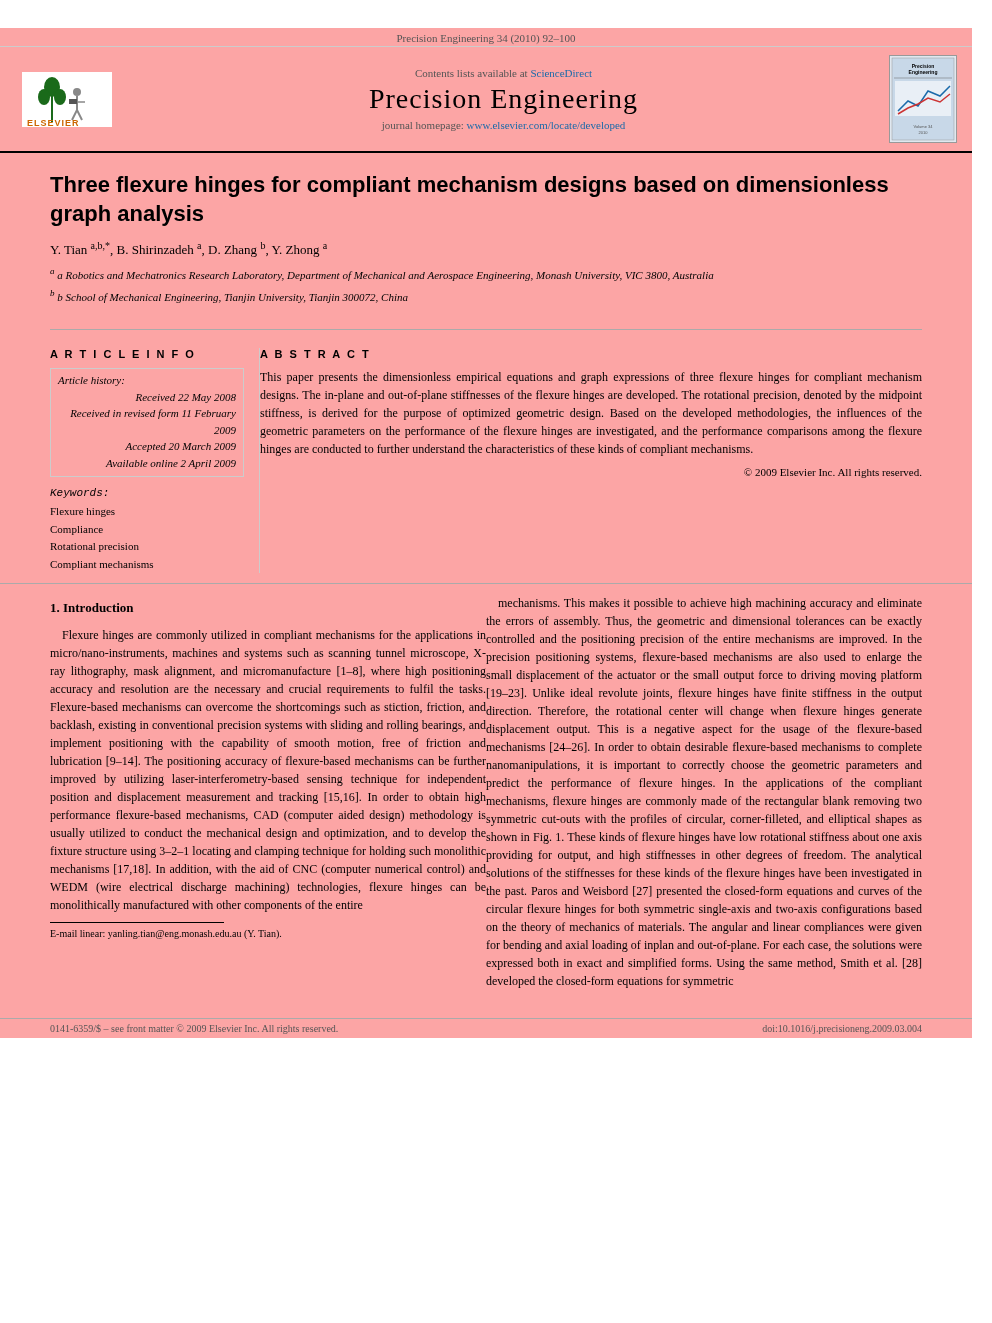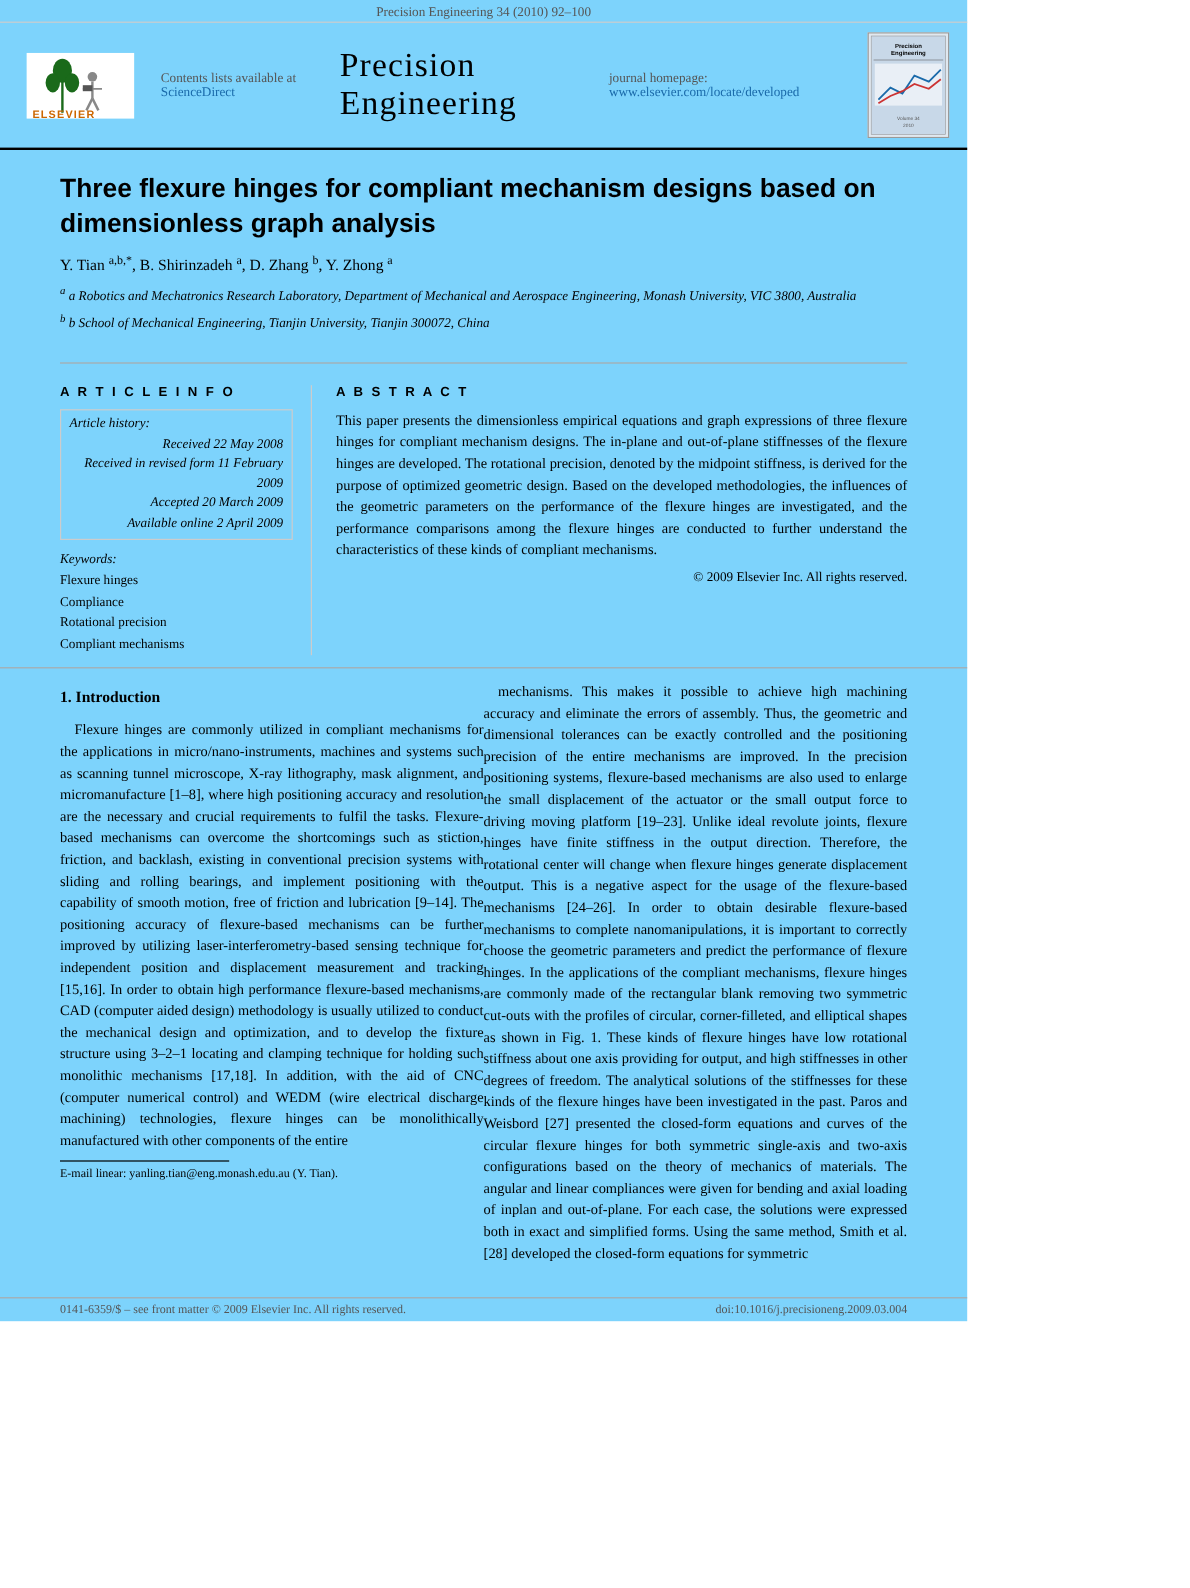--- a/index.html
+++ b/index.html
@@ -6,22 +6,23 @@
     body {
       background: #fff;
       font-family: 'Times New Roman', Times, serif;
       font-size: 13px;
       color: #000;
       width: 992px;
       min-height: 1323px;
     }
 
     .page-wrapper {
-      width: 806px;
-      background: #7dd3fc;
+      width: 972px;
+      background: #fca5a5;
+      margin-top: 28px;
     }
 
     
     .top-bar {
       text-align: center;
       font-size: 11px;
       color: #555;
       padding: 4px 0 2px 0;
       border-bottom: 1px solid #ccc;
     }
@@ -40,21 +41,21 @@
       flex-direction: column;
       align-items: center;
       justify-content: center;
       width: 110px;
       flex-shrink: 0;
     }
 
     .journal-header-center {
       flex: 1;
       display: flex;
-      flex-direction: row;
+      flex-direction: column;
       align-items: center;
       justify-content: center;
       gap: 4px;
     }
 
     .sciencedirect-line {
       font-size: 11px;
       color: #555;
     }
 
@@ -133,21 +134,20 @@
     .section-divider {
       border: none;
       border-top: 1px solid #aaa;
       margin: 10px 50px;
     }
 
     
     .info-abstract-row {
       display: flex;
       padding: 8px 50px 10px 50px;
-      gap: 20px;
     }
 
     .article-info-col {
       width: 210px;
       flex-shrink: 0;
       border-right: 1px solid #ccc;
       padding-right: 15px;
     }
 
     .article-info-col .section-head {
@@ -180,20 +180,21 @@
     }
 
     .keywords-box {
       margin-top: 6px;
     }
 
     .keywords-box .kw-title {
       font-style: italic;
       font-size: 11px;
       margin-bottom: 4px;
+      font-family: Liberation Mono, monospace;
     }
 
     .keywords-box .kw-item {
       font-size: 11px;
       line-height: 1.6;
     }
 
     .abstract-col {
       flex: 1;
     }

